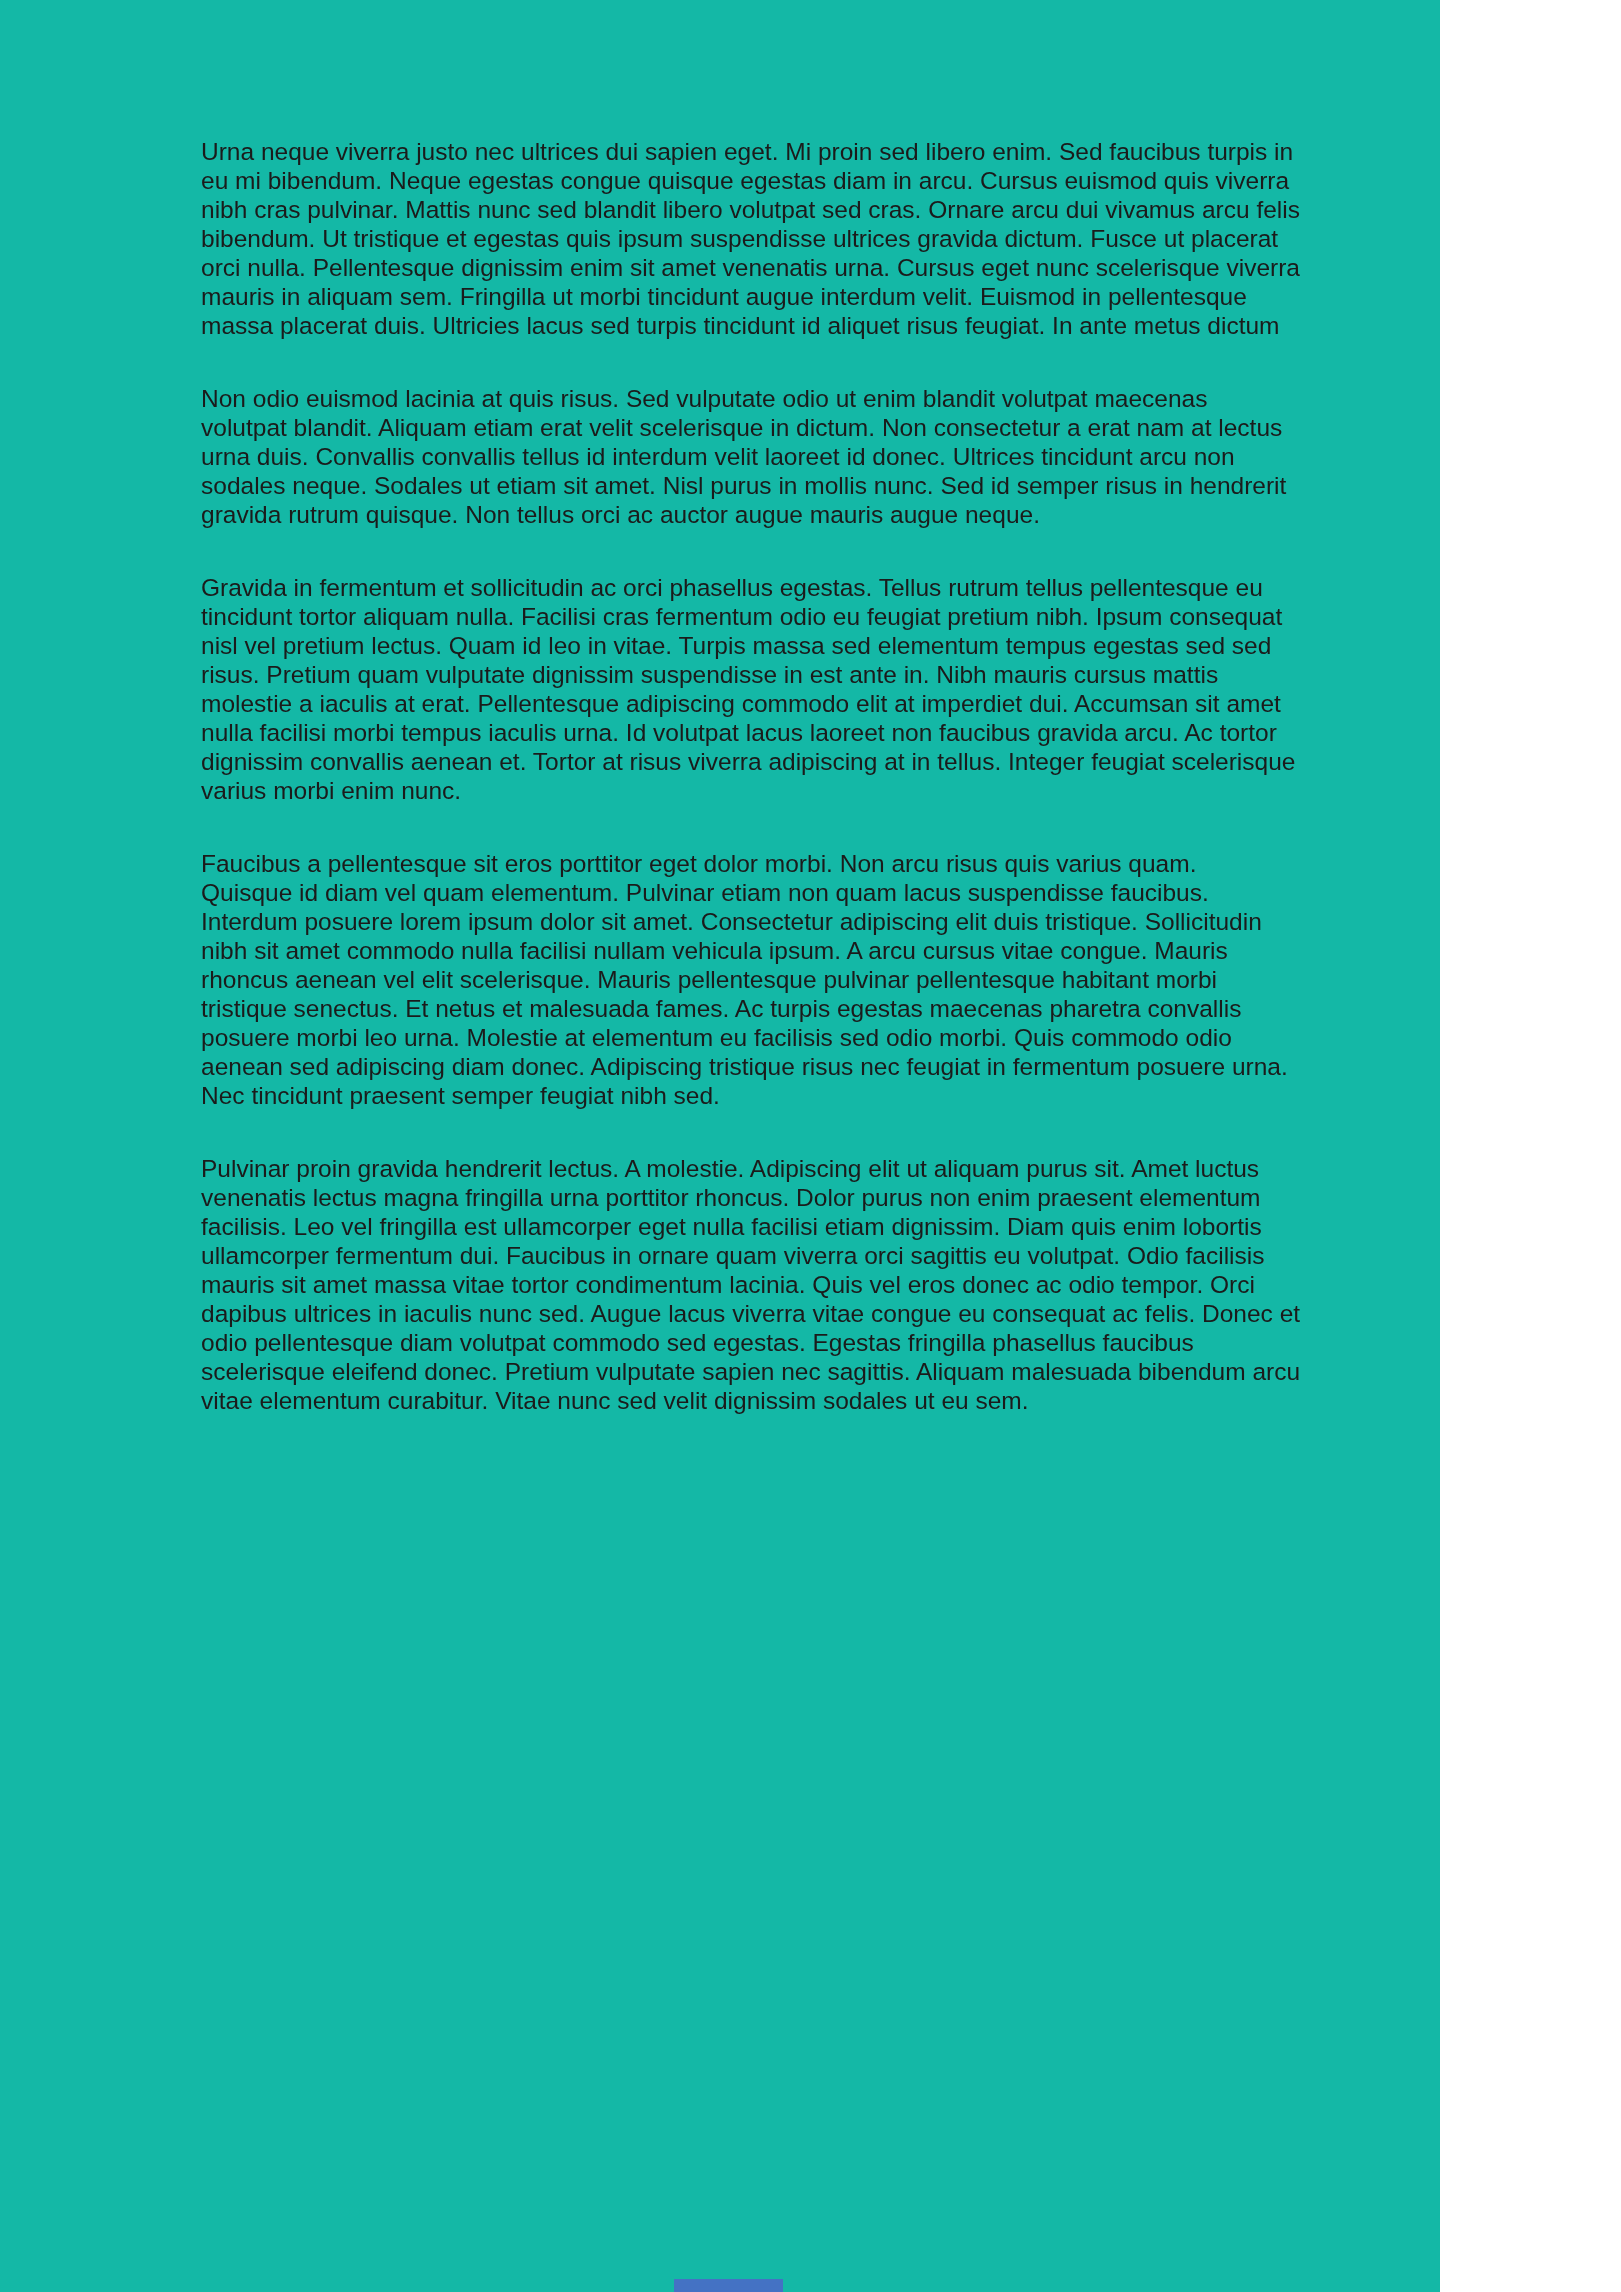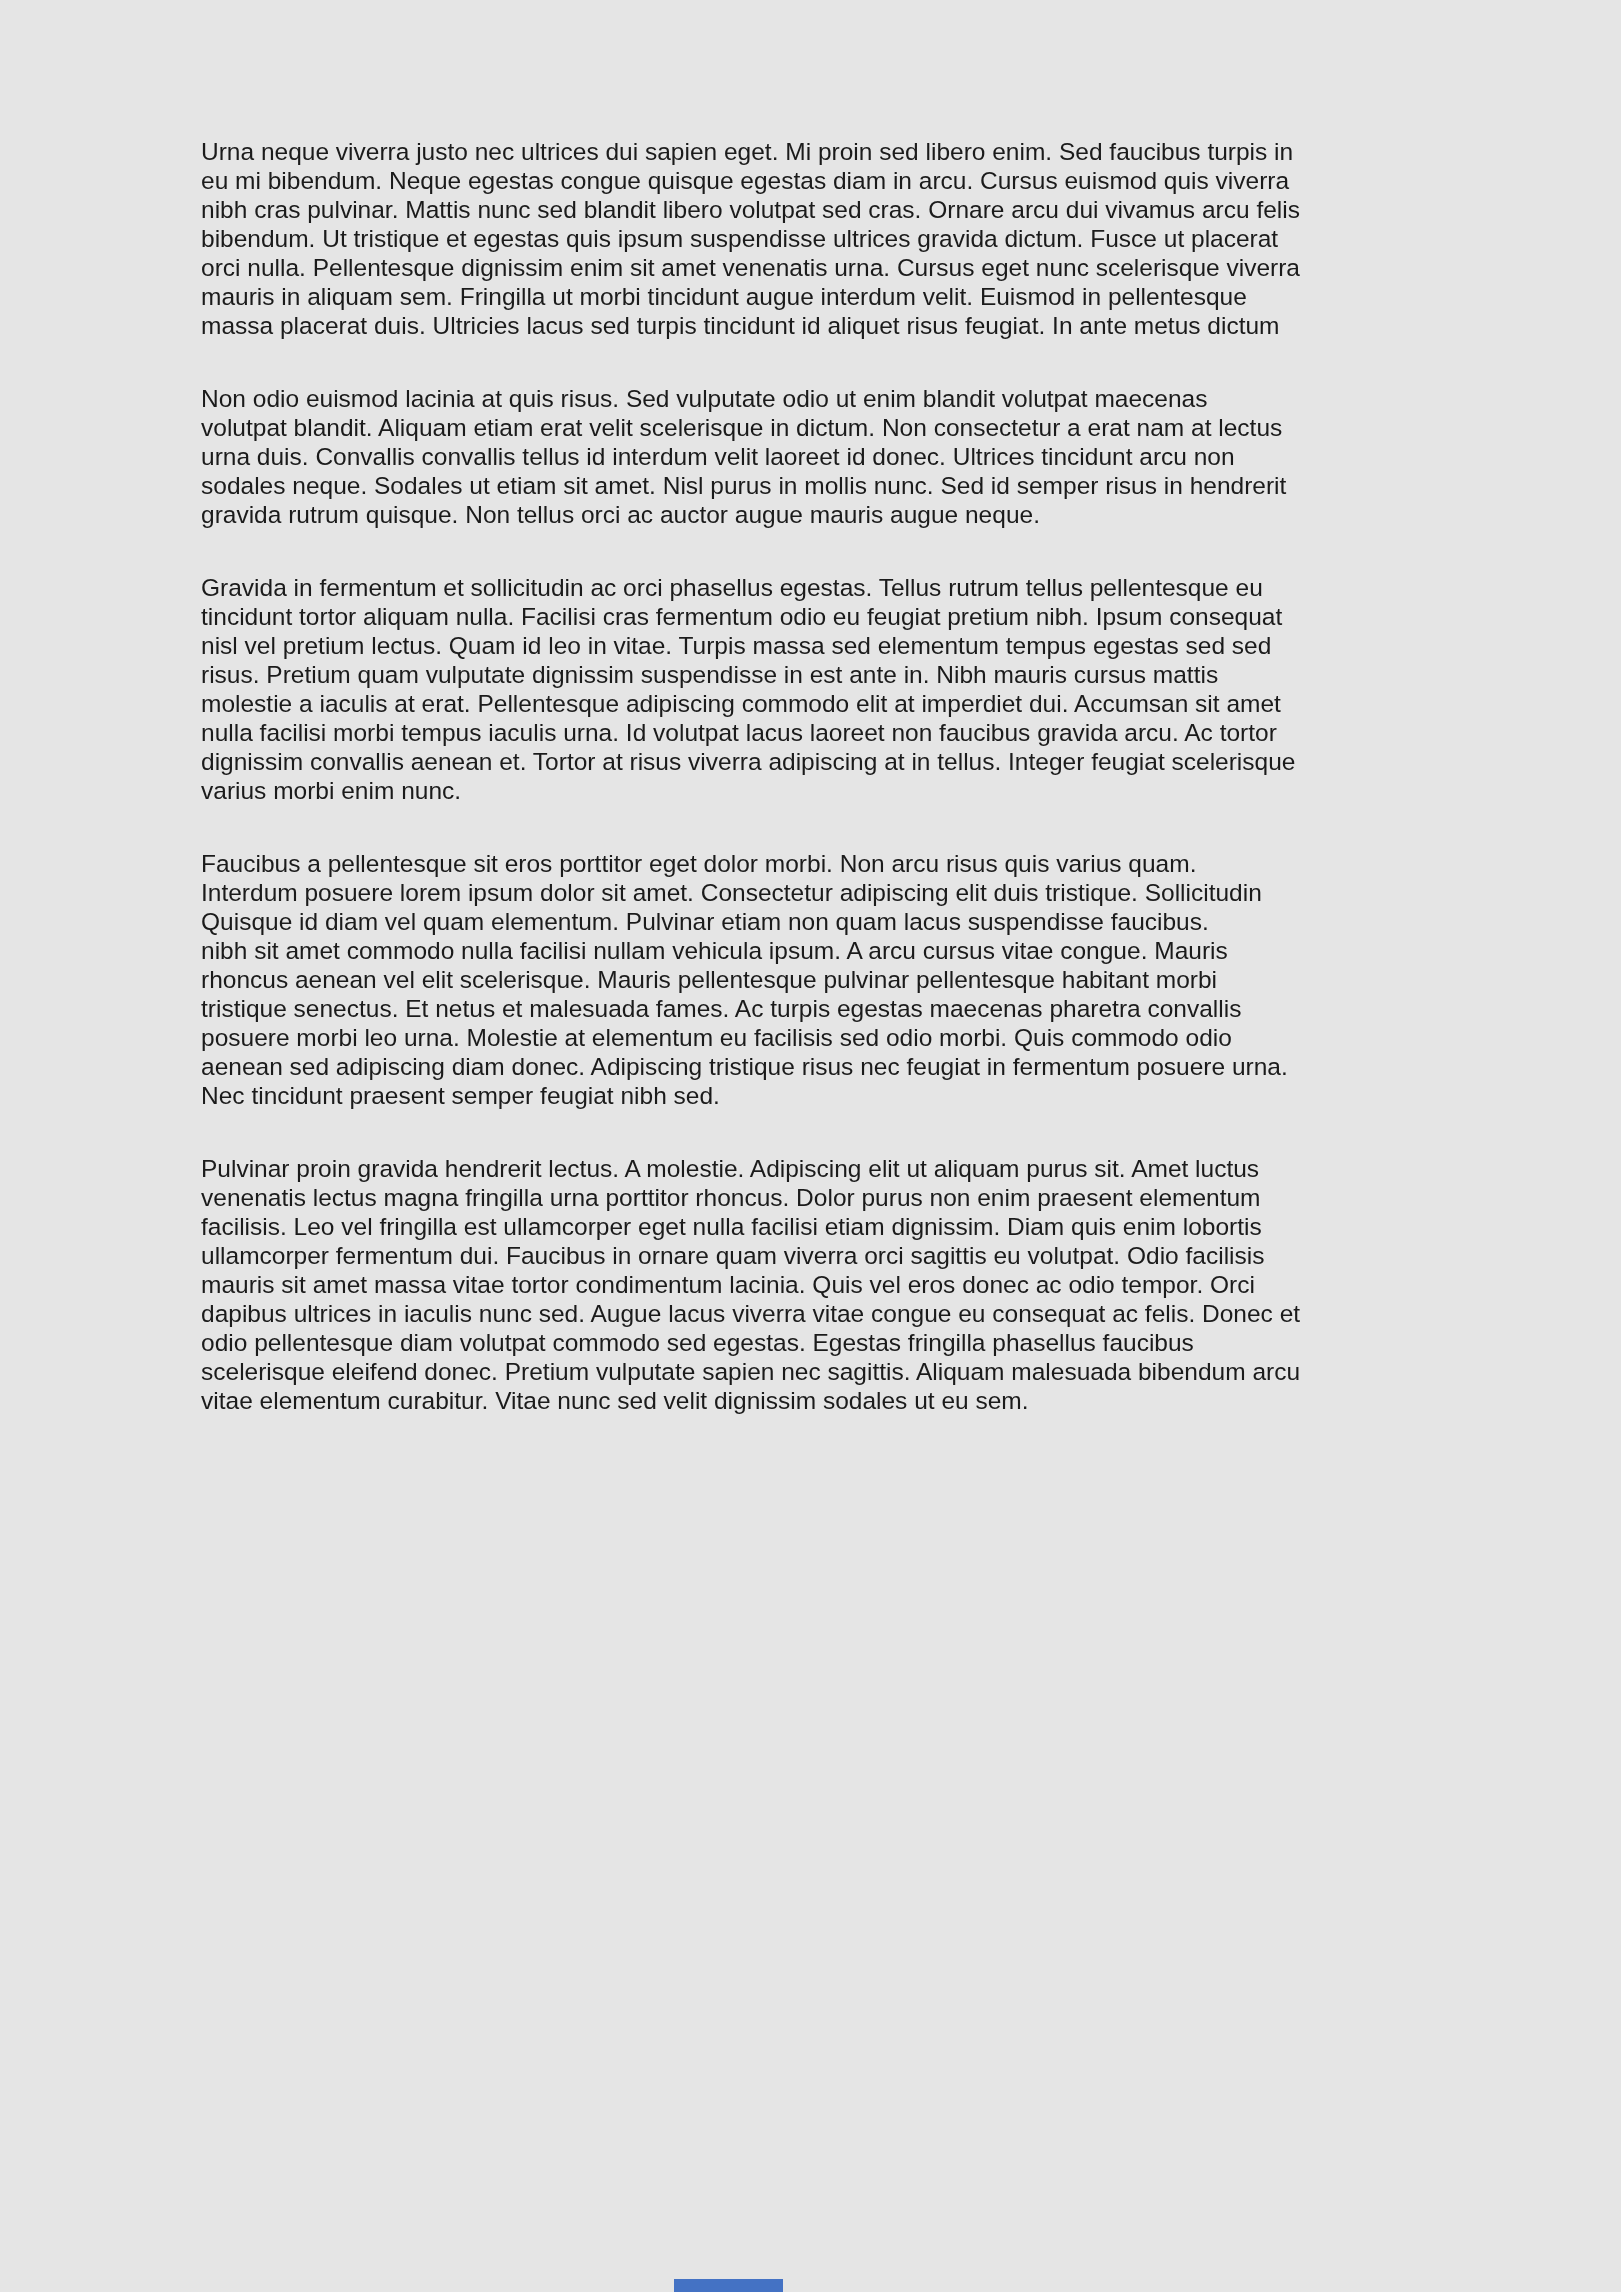--- a/index.html
+++ b/index.html
@@ -3,23 +3,23 @@
 <meta charset="utf-8">
 <style>
   * { box-sizing: border-box; }
   html, body {
     margin: 0;
     padding: 0;
     background: #ffffff;
   }
   .page {
     position: relative;
-    width: 1621px;
+    width: 1440px;
     height: 2293px;
-    background: #e5e5e5;
+    background: #14b8a6;
     overflow: hidden;
     font-family: "Liberation Sans", "DejaVu Sans", sans-serif;
     color: #1b1b1b;
     padding-left: 30px;
   }
   .text-block {
     position: absolute;
     left: 201px;
     top: 137px;
     width: 1235px;
@@ -69,22 +69,22 @@
         <div class="line">tincidunt tortor aliquam nulla. Facilisi cras fermentum odio eu feugiat pretium nibh. Ipsum consequat</div>
         <div class="line">nisl vel pretium lectus. Quam id leo in vitae. Turpis massa sed elementum tempus egestas sed sed</div>
         <div class="line">risus. Pretium quam vulputate dignissim suspendisse in est ante in. Nibh mauris cursus mattis</div>
         <div class="line">molestie a iaculis at erat. Pellentesque adipiscing commodo elit at imperdiet dui. Accumsan sit amet</div>
         <div class="line">nulla facilisi morbi tempus iaculis urna. Id volutpat lacus laoreet non faucibus gravida arcu. Ac tortor</div>
         <div class="line">dignissim convallis aenean et. Tortor at risus viverra adipiscing at in tellus. Integer feugiat scelerisque</div>
         <div class="line">varius morbi enim nunc.</div>
       </div>
     <div class="paragraph">
         <div class="line">Faucibus a pellentesque sit eros porttitor eget dolor morbi. Non arcu risus quis varius quam.</div>
+        <div class="line">Quisque id diam vel quam elementum. Pulvinar etiam non quam lacus suspendisse faucibus.</div>
         <div class="line">Interdum posuere lorem ipsum dolor sit amet. Consectetur adipiscing elit duis tristique. Sollicitudin</div>
-        <div class="line">Quisque id diam vel quam elementum. Pulvinar etiam non quam lacus suspendisse faucibus.</div>
         <div class="line">nibh sit amet commodo nulla facilisi nullam vehicula ipsum. A arcu cursus vitae congue. Mauris</div>
         <div class="line">rhoncus aenean vel elit scelerisque. Mauris pellentesque pulvinar pellentesque habitant morbi</div>
         <div class="line">tristique senectus. Et netus et malesuada fames. Ac turpis egestas maecenas pharetra convallis</div>
         <div class="line">posuere morbi leo urna. Molestie at elementum eu facilisis sed odio morbi. Quis commodo odio</div>
         <div class="line">aenean sed adipiscing diam donec. Adipiscing tristique risus nec feugiat in fermentum posuere urna.</div>
         <div class="line">Nec tincidunt praesent semper feugiat nibh sed.</div>
       </div>
     <div class="paragraph">
         <div class="line">Pulvinar proin gravida hendrerit lectus. A molestie. Adipiscing elit ut aliquam purus sit. Amet luctus</div>
         <div class="line">venenatis lectus magna fringilla urna porttitor rhoncus. Dolor purus non enim praesent elementum</div>

